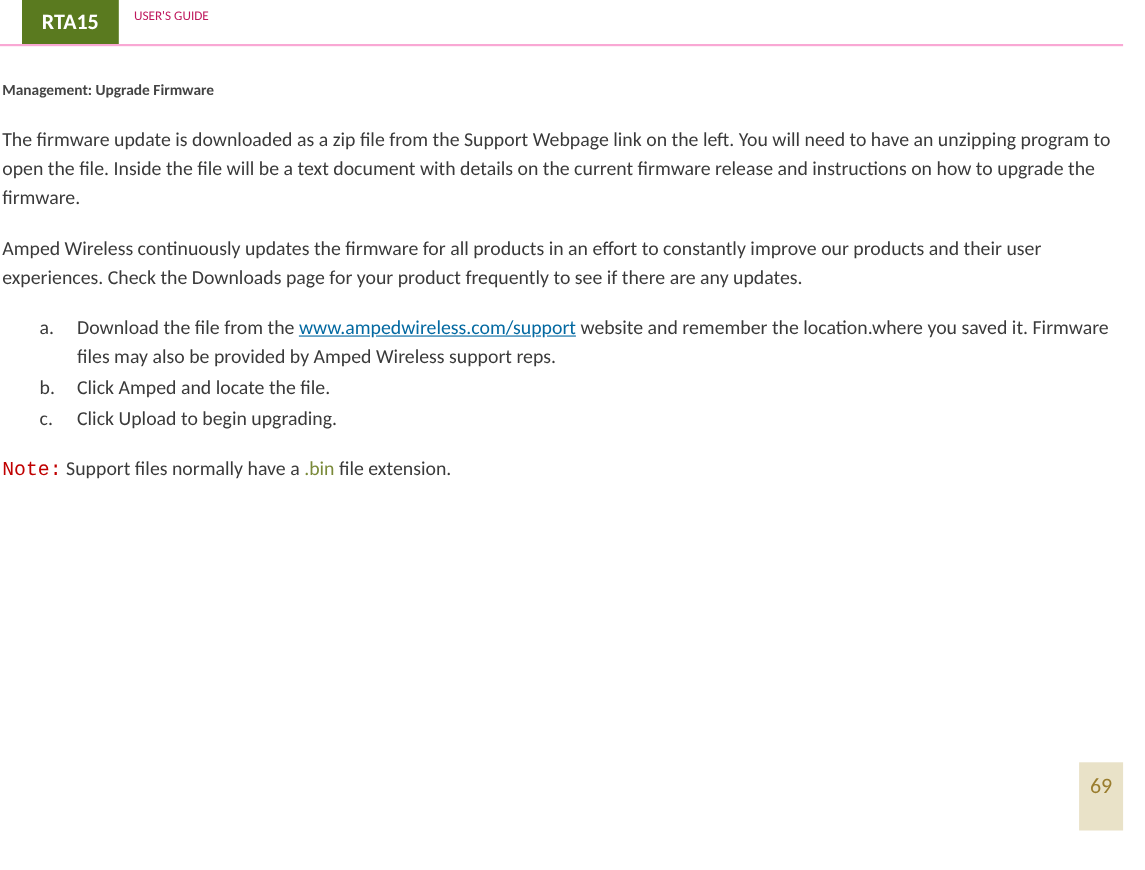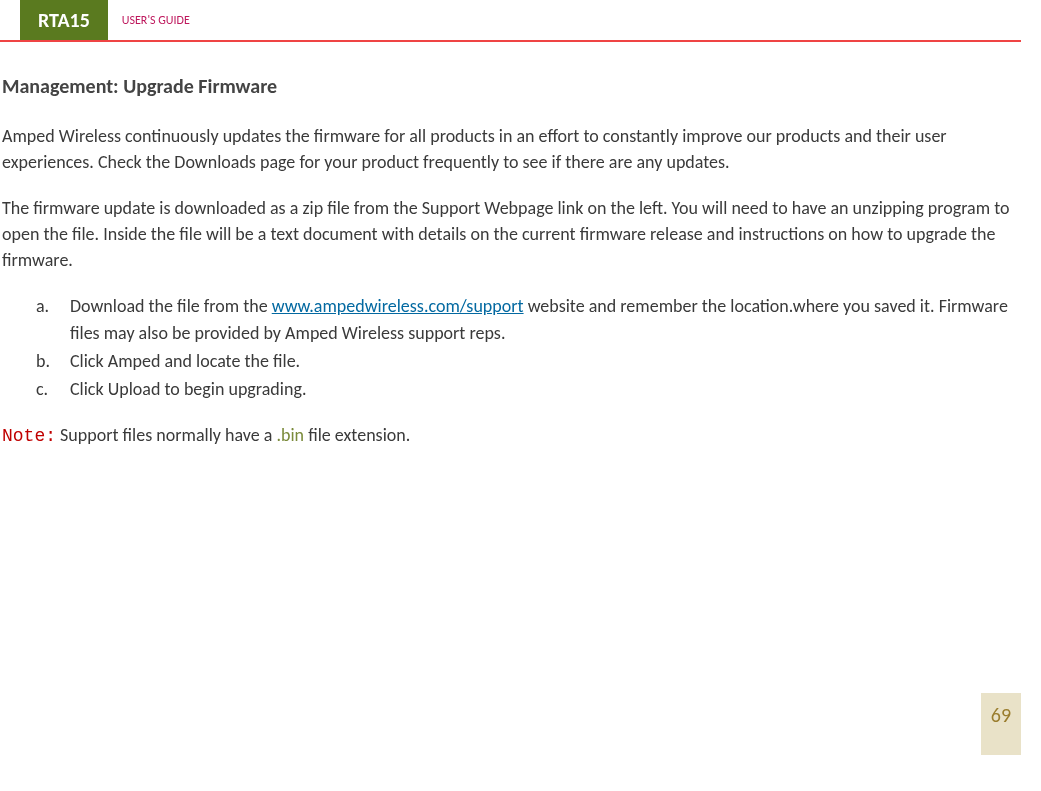--- a/index.html
+++ b/index.html
@@ -8,22 +8,22 @@
     padding: 0;
     font-family: Calibri, Arial, sans-serif;
     background: #fff;
     width: 1041px;
     height: 791px;
     position: relative;
     color: #333;
   }
   .header {
     display: flex;
-    align-items: center;
-    border-bottom: 2px solid #ef4444;
+    align-items: flex-start;
+    border-bottom: 2px solid #f9a8d4;
     margin: 0 20px 0 0;
   }
   .header-spacer-left {
     width: 20px;
     background: #fff;
   }
   .header-badge {
     background: #5a7a1f;
     color: #fff;
     font-weight: bold;
@@ -43,21 +43,21 @@
   .content {
     padding: 30px 24px 0 2px;
     font-size: 18px;
     line-height: 1.45;
     color: #3a3a3a;
   }
   .section-title {
     font-weight: bold;
     color: #444;
     margin-bottom: 22px;
-    font-size: 20px;
+    font-size: 14px;
   }
   .para {
     margin-bottom: 20px;
   }
   .list-wrap {
     padding-left: 34px;
   }
   .list-item {
     display: flex;
     margin-bottom: 2px;
@@ -128,23 +128,23 @@
 <div class="header">
   <div class="header-spacer-left"></div>
   <div class="header-badge">RTA15</div>
   <div class="header-title">USER'S GUIDE</div>
 </div>
 
 <div class="content">
 
   <div class="section-title">Management: Upgrade Firmware</div>
 
+  <div class="para">The firmware update is downloaded as a zip file from the Support Webpage link on the left.  You will need to have an unzipping program to open the file.  Inside the file will be a text document with details on the current firmware release and instructions on how to upgrade the firmware.</div>
+
   <div class="para">Amped Wireless continuously updates the firmware for all products in an effort to constantly improve our products and their user experiences.  Check the Downloads page for your product frequently to see if there are any updates.</div>
-
-  <div class="para">The firmware update is downloaded as a zip file from the Support Webpage link on the left.  You will need to have an unzipping program to open the file.  Inside the file will be a text document with details on the current firmware release and instructions on how to upgrade the firmware.</div>
 
 
   <div class="body-row">
     <div class="body-left">
 
       <div class="list-wrap">
 
         <div class="list-item">
           <div class="list-marker">a.</div>
           <div class="list-text">

